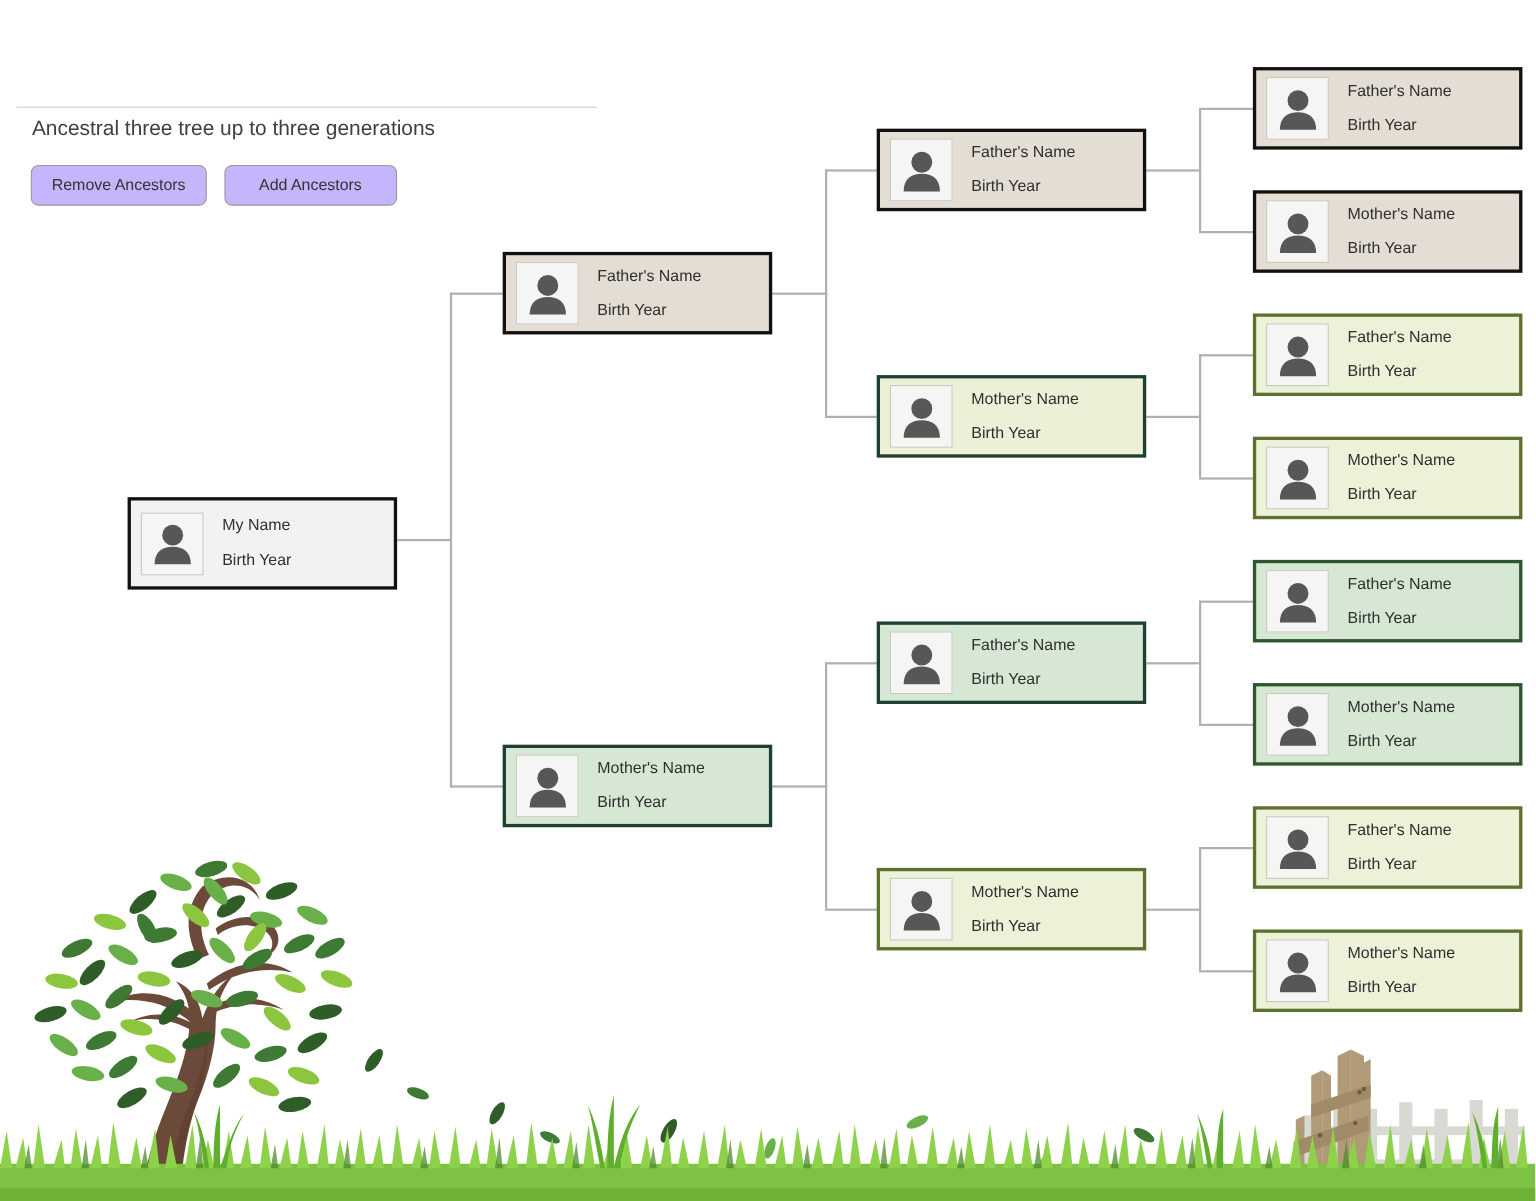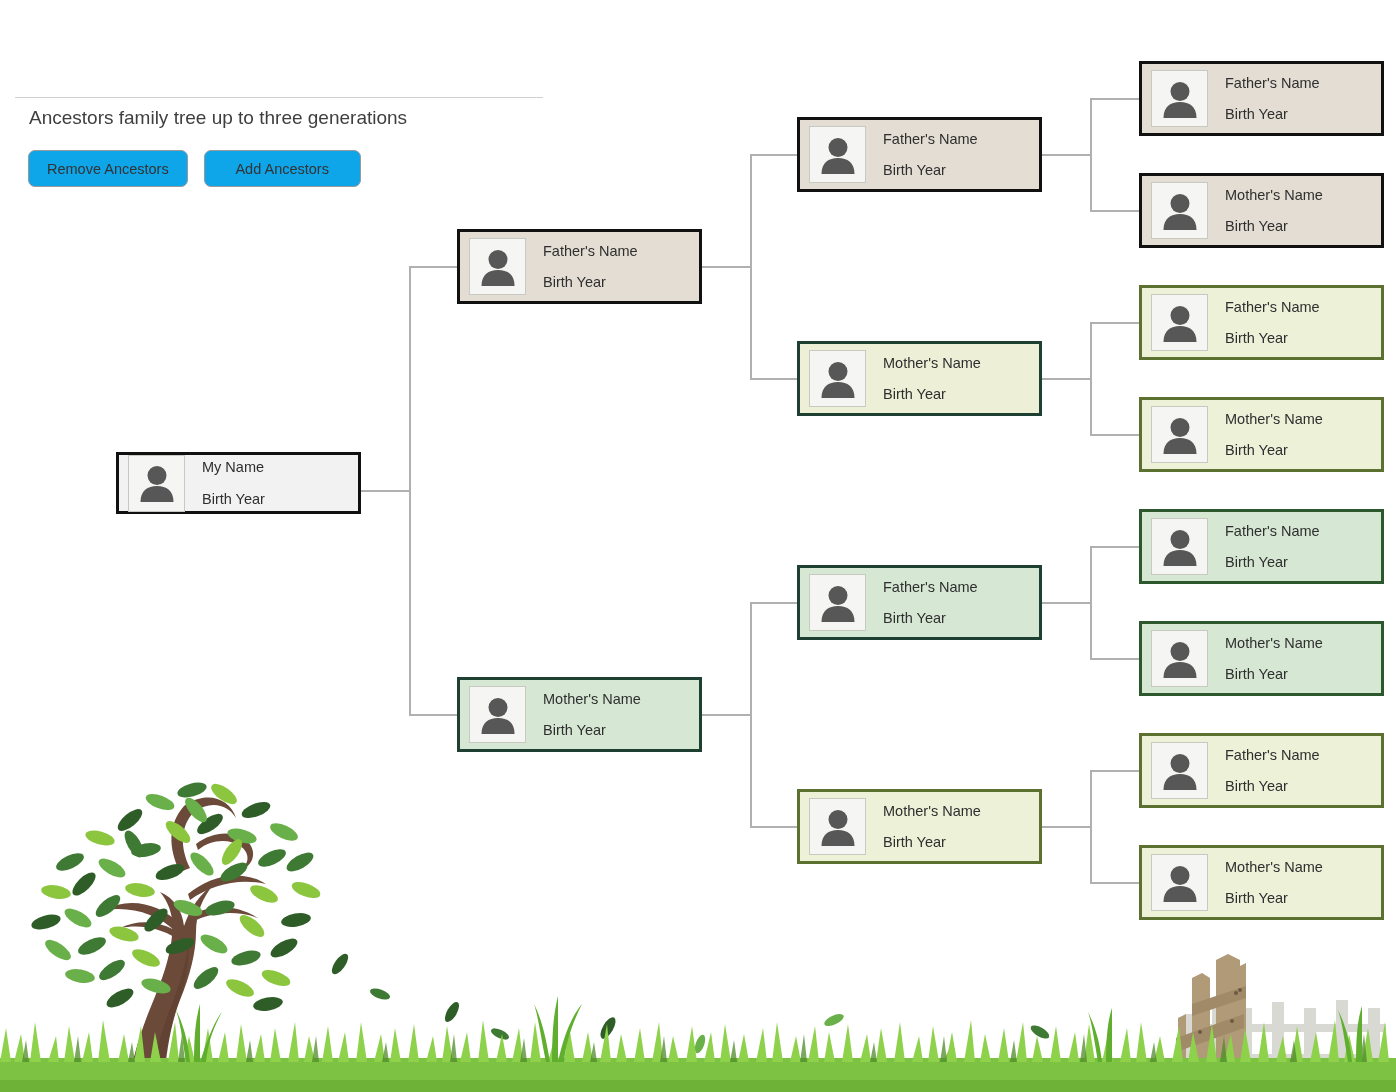--- a/index.html
+++ b/index.html
@@ -26,21 +26,21 @@
   .title-rule{
     position:absolute;left:15px;top:97px;width:528px;height:1px;
     background:#cfcfcf;
   }
   .subtitle{
     position:absolute;left:29px;top:107px;
     font-size:19px;color:#3f3f3f;white-space:nowrap;
   }
   .btn-row{position:absolute;left:28px;top:150px;display:flex;gap:16px;}
   .btn{
-    background:#0ea5e9;
+    background:#c4b5fd;
     border:1px solid #9a9a9a;
     border-radius:7px;
     color:#333;
     font-size:14.5px;
     padding:0 18px;
     height:37px;
     min-width:157px;
     display:flex;align-items:center;justify-content:center;
     cursor:pointer;
     white-space:nowrap;
@@ -355,21 +355,21 @@
         <path d="M1106 330 C1106 304 1108 288 1112 276 C1112 296 1112 314 1112 330 Z"></path>
       </g>
       <g fill="#5fae2e">
         <path d="M1348 330 C1344 304 1342 290 1338 278 C1346 294 1350 310 1352 330 Z"></path>
         <path d="M1356 330 C1356 302 1358 286 1362 274 C1362 294 1362 312 1362 330 Z"></path>
       </g>
     </g>
   </svg>
 
   <div class="title-rule"></div>
-  <div class="subtitle">Ancestors family tree up to three generations</div>
+  <div class="subtitle">Ancestral three tree up to three generations</div>
 
   <div class="btn-row">
     <button class="btn">Remove Ancestors</button>
     <button class="btn">Add Ancestors</button>
   </div>
 
   <div class="ln h" style="left:361px;top:490px;width:50px;"></div>
   <div class="ln v" style="left:409px;top:266px;height:450px;"></div>
   <div class="ln h" style="left:409px;top:266px;width:50px;"></div>
   <div class="ln h" style="left:409px;top:714px;width:50px;"></div>
@@ -397,21 +397,21 @@
   <div class="ln h" style="left:1042px;top:602px;width:50px;"></div>
   <div class="ln v" style="left:1090px;top:546px;height:112px;"></div>
   <div class="ln h" style="left:1090px;top:546px;width:50px;"></div>
   <div class="ln h" style="left:1090px;top:658px;width:50px;"></div>
 
   <div class="ln h" style="left:1042px;top:826px;width:50px;"></div>
   <div class="ln v" style="left:1090px;top:770px;height:112px;"></div>
   <div class="ln h" style="left:1090px;top:770px;width:50px;"></div>
   <div class="ln h" style="left:1090px;top:882px;width:50px;"></div>
 
-  <div class="node v-self" style="left:116px;top:452px;width:245px;height:62px;">
+  <div class="node v-self" style="left:116px;top:452px;width:245px;height:84px;">
     <div class="avatar">
       <svg width="44" height="44" viewBox="0 0 44 44" xmlns="http://www.w3.org/2000/svg">
         <circle cx="22" cy="14.5" r="9.5" fill="#575757"></circle>
         <path d="M5.5 41 C5.5 29.5 12.5 25 22 25 C31.5 25 38.5 29.5 38.5 41 Z" fill="#575757"></path>
       </svg>
     </div>
     <div class="info">
       <span class="nm">My Name</span>
       <span class="by">Birth Year</span>
     </div>

